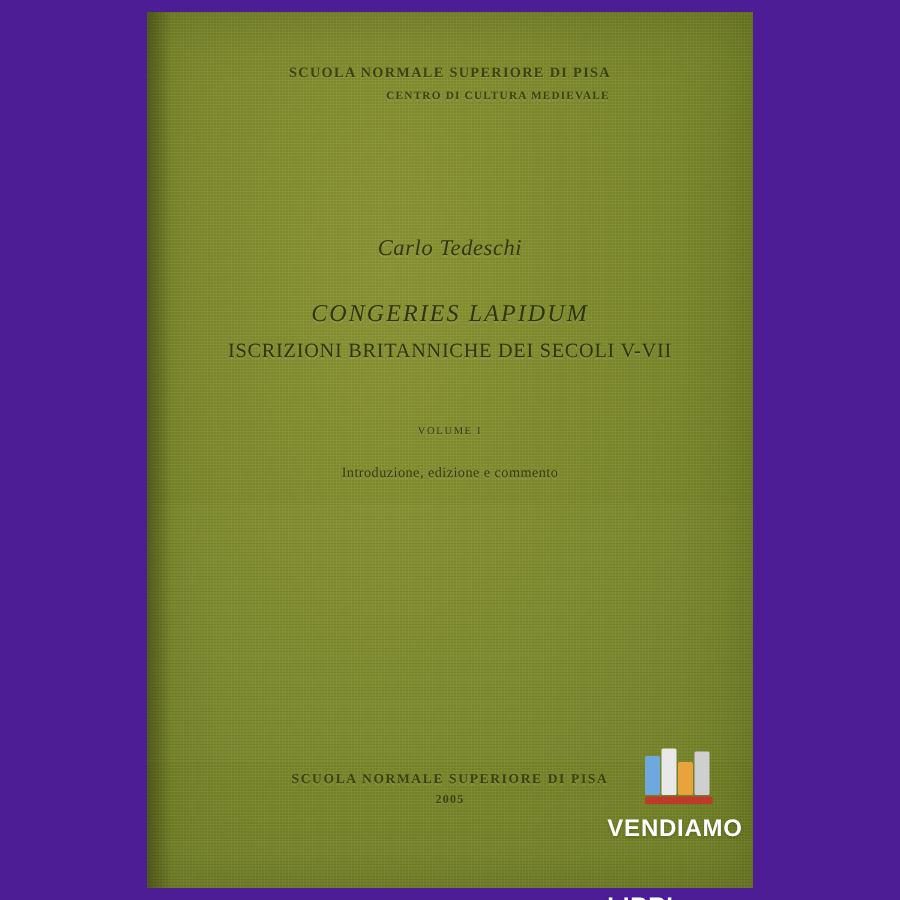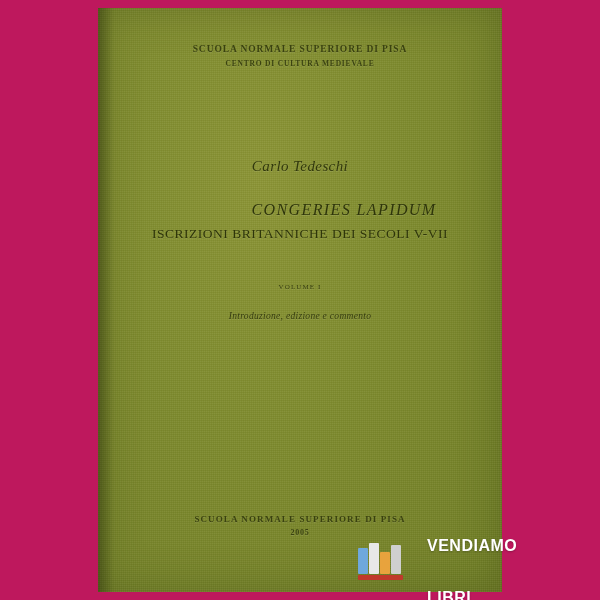--- a/index.html
+++ b/index.html
@@ -10,21 +10,21 @@
   body {
     width: 600px;
     height: 600px;
     font-family: "Liberation Serif", serif;
     overflow: hidden;
   }
   #page {
     position: relative;
     width: 600px;
     height: 600px;
-    background: #be185d;
+    background: #4c1d95;
   }
   
   #cover {
     position: absolute;
     left: 98px;
     top: 8px;
     width: 404px;
     height: 584px;
     background:
       radial-gradient(ellipse at 40% 30%, #8b9434 0%, #7d8a2c 45%, #6f7d24 100%);
@@ -65,52 +65,51 @@
     letter-spacing: 0.9px;
     font-weight: bold;
     color: #3a4210;
   }
   .publisher-sub {
     top: 51px;
     font-size: 7.5px;
     letter-spacing: 0.8px;
     font-weight: bold;
     color: #3a4210;
+    padding-left: 32px;
   }
   .author {
     top: 150px;
     font-size: 15px;
     letter-spacing: 0.4px;
     color: #31380c;
     font-style: italic;
   }
   .title-main {
     top: 193px;
     font-size: 16px;
     font-style: italic;
     letter-spacing: 1.4px;
     color: #2e350a;
-    margin-left: 44px;
   }
   .subtitle {
     top: 218px;
     font-size: 13.5px;
     letter-spacing: 0.5px;
     color: #2e350a;
   }
   .volume {
     top: 275px;
     font-size: 7px;
     letter-spacing: 1.1px;
     color: #343b0e;
   }
   .edition-note {
     top: 303px;
     font-size: 9.5px;
-    font-style: italic;
     letter-spacing: 0.3px;
     color: #343b0e;
   }
   .publisher-bottom {
     top: 506px;
     font-size: 9px;
     letter-spacing: 1.1px;
     font-weight: bold;
     color: #3a4210;
   }
@@ -122,21 +121,23 @@
     color: #3a4210;
   }
   
   #watermark {
     position: absolute;
     left: 358px;
     top: 538px;
     width: 190px;
     height: 56px;
     display: flex;
-    gap: 23px;
+    align-items: center;
+    gap: 7px;
+    flex-direction: column;
   }
   #wm-books {
     position: relative;
     width: 46px;
     height: 44px;
   }
   .bk {
     position: absolute;
     bottom: 8px;
     border-radius: 1px;

